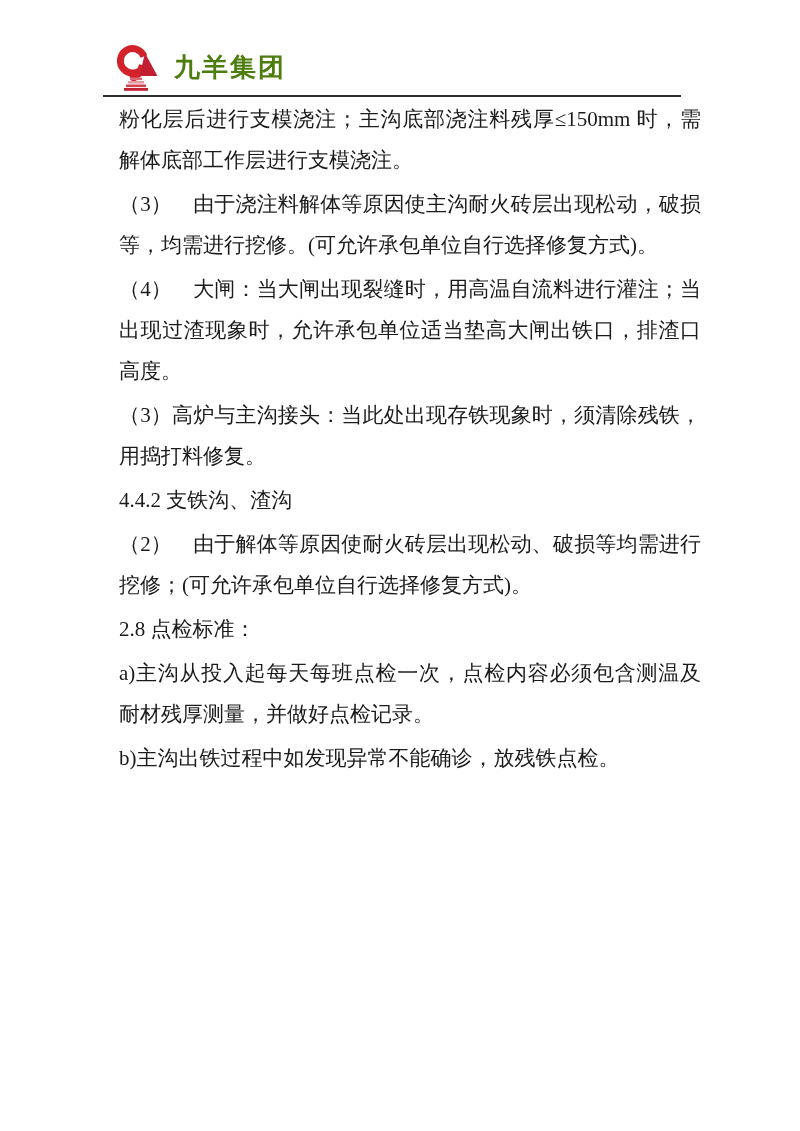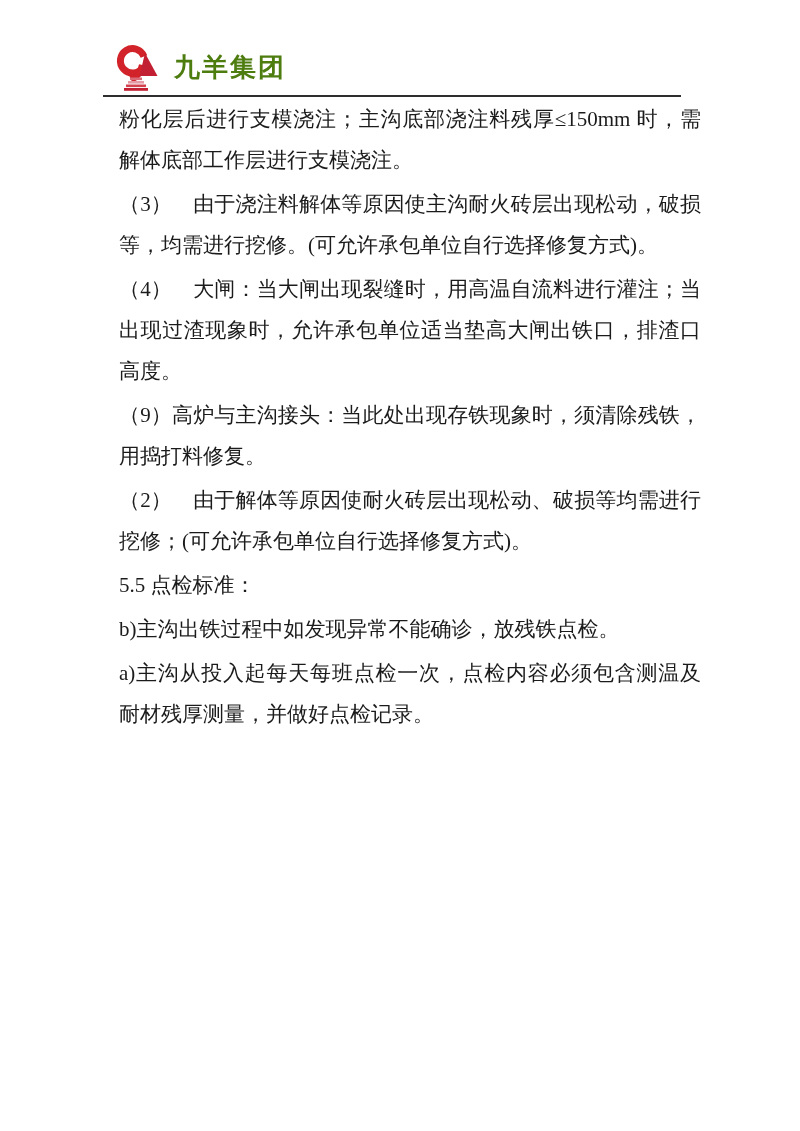--- a/index.html
+++ b/index.html
@@ -53,20 +53,21 @@
     </span>
     <span class="company-name">九羊集团</span>
   </div>
 
   <div class="header-divider"></div>
 
   <main class="doc-body">
     <p class="para">粉化层后进行支模浇注；主沟底部浇注料残厚≤150mm 时，需解体底部工作层进行支模浇注。</p>
     <p class="para">（3）　由于浇注料解体等原因使主沟耐火砖层出现松动，破损等，均需进行挖修。(可允许承包单位自行选择修复方式)。</p>
     <p class="para">（4）　大闸：当大闸出现裂缝时，用高温自流料进行灌注；当出现过渣现象时，允许承包单位适当垫高大闸出铁口，排渣口高度。</p>
-    <p class="para">（9）高炉与主沟接头：当此处出现存铁现象时，须清除残铁，用捣打料修复。</p>
+    <p class="para">（3）高炉与主沟接头：当此处出现存铁现象时，须清除残铁，用捣打料修复。</p>
+    <p class="para">4.4.2 支铁沟、渣沟</p>
     <p class="para">（2）　由于解体等原因使耐火砖层出现松动、破损等均需进行挖修；(可允许承包单位自行选择修复方式)。</p>
-    <p class="para">5.5 点检标准：</p>
+    <p class="para">2.8 点检标准：</p>
+    <p class="para">a)主沟从投入起每天每班点检一次，点检内容必须包含测温及耐材残厚测量，并做好点检记录。</p>
     <p class="para">b)主沟出铁过程中如发现异常不能确诊，放残铁点检。</p>
-    <p class="para">a)主沟从投入起每天每班点检一次，点检内容必须包含测温及耐材残厚测量，并做好点检记录。</p>
   </main>
 
 </div>
 
 </body></html>

